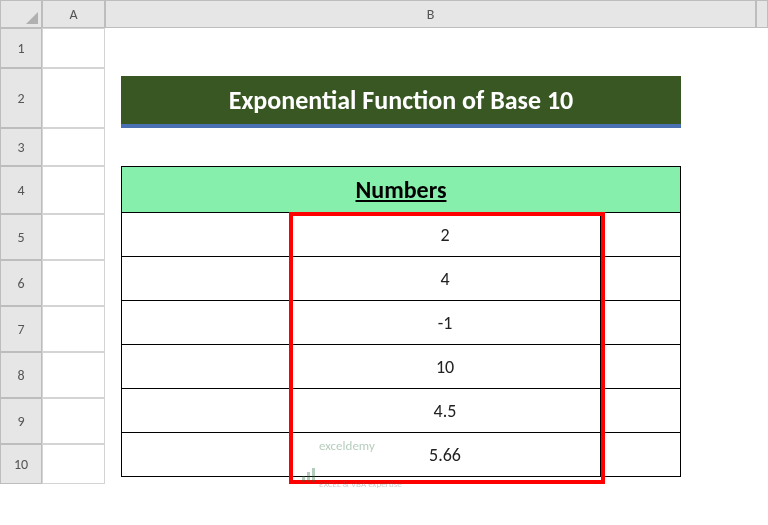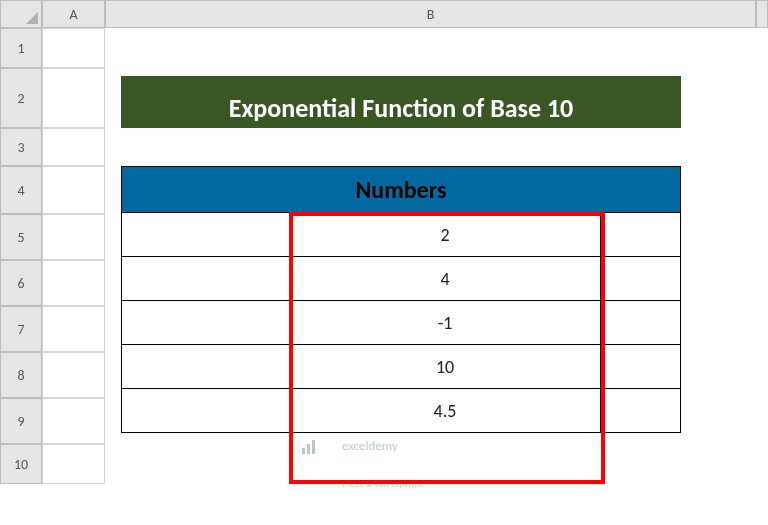--- a/index.html
+++ b/index.html
@@ -59,40 +59,41 @@
       background: #ffffff;
       padding: 8px 16px 0 16px;
       border: none;
     }
     .title-inner {
       background: #385723;
       color: #ffffff;
       font-size: 26px;
       font-weight: bold;
       text-align: center;
-      padding: 16px 0;
+      padding: 8px 0;
       border-bottom: 4px solid #4a6fb3;
       width: 560px;
     }
     .table-wrap {
       grid-column: 3 / 4;
       grid-row: 5 / 12;
       padding: 0 40px 0 16px;
       position: relative;
     }
     .data-table {
       border-collapse: collapse;
       width: 560px;
     }
     .data-table th {
-      background: #0369a1;
+      background: #86efac;
       border: 1px solid #000;
       font-size: 24px;
       font-weight: bold;
       padding: 8px 0;
+      text-decoration: underline;
     }
     .data-table td {
       border: 1px solid #000;
       text-align: center;
       font-size: 18px;
       height: 44px;
       color: #222;
       background: #fff;
     }
     .red-box {
@@ -101,22 +102,22 @@
       pointer-events: none;
       left: 184px;
       top: 46px;
       width: 316px;
       height: 272px;
     }
     .watermark {
       position: absolute;
       left: 300px; top: 438px;
       display: flex;
-      align-items: flex-start;
-      gap: 24px;
+      align-items: flex-end;
+      gap: 1px;
       opacity: 0.35;
       font-size: 13px;
       color: #2a6e3f;
       pointer-events: none;
     }
     .watermark .wm-icon { font-size: 18px; }
     .watermark .wm-sub { font-size: 9px; color: #666; display: block; margin-top: 25px; }
     
     .blank { border: none; background: #fff; }
   </style>
@@ -173,20 +174,25 @@
             <td></td>
           </tr>
         <tr>
             <td></td>
             <td>10</td>
             <td></td>
           </tr>
         <tr>
             <td></td>
             <td>4.5</td>
+            <td></td>
+          </tr>
+        <tr>
+            <td></td>
+            <td>5.66</td>
             <td></td>
           </tr>
       </tbody>
     </table>
     <div class="red-box"></div>
   </div>
   <div class="cell blank"></div>
 
   <div class="cell row-header">5</div>
   <div class="cell"></div>

